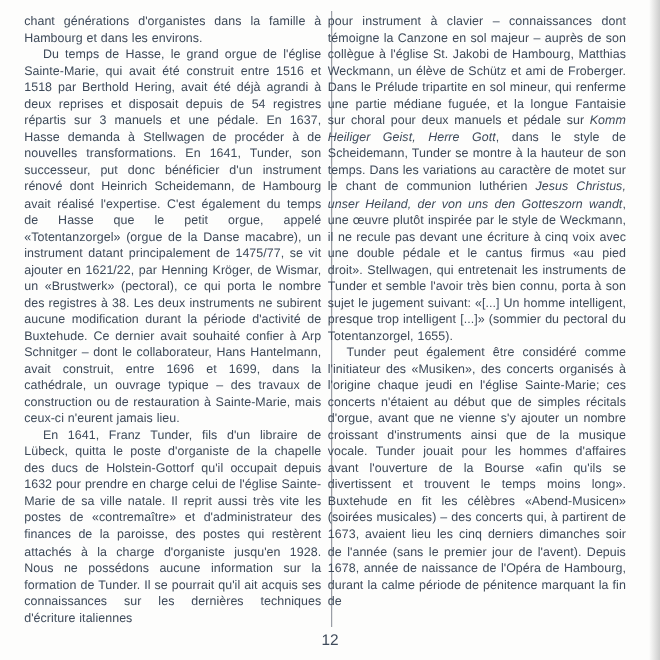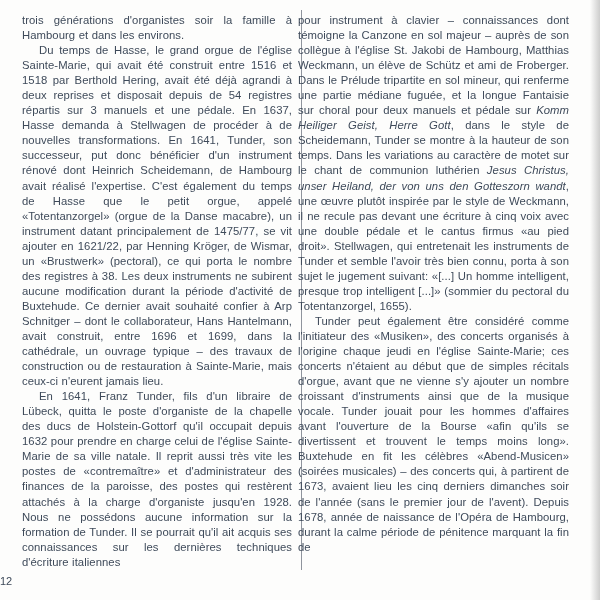--- a/index.html
+++ b/index.html
@@ -35,40 +35,40 @@
     left: 301px;
     top: 10px;
     width: 1px;
     height: 560px;
   }
   .page-number {
     position: absolute;
     left: 0;
     right: 0;
     top: 574px;
-    text-align: left;
-    font-size: 11px;
+    text-align: center;
+    font-size: 14px;
     line-height: 14px;
   }
   .edge-shadow {
     position: absolute;
     right: 0;
     top: 0;
     width: 10px;
     height: 600px;
     background: linear-gradient(to right, rgba(180,180,180,0), rgba(165,165,165,0.55));
     pointer-events: none;
   }
 </style>
 </head>
 <body>
 
 <div class="page" style="color: rgb(62, 74, 90); background: rgb(253, 253, 252);">
   <div class="column column-left">
-      <p class="para"><span>trois générations d'organistes soir la famille à Hambourg et dans les environs.</span></p>
+      <p class="para"><span>chant générations d'organistes dans la famille à Hambourg et dans les environs.</span></p>
       <p class="para indent"><span>Du temps de Hasse, le grand orgue de l'église Sainte-Marie, qui avait été construit entre 1516 et 1518 par Berthold Hering, avait été déjà agrandi à deux reprises et disposait depuis de 54 registres répartis sur 3 manuels et une pédale. En 1637, Hasse demanda à Stellwagen de procéder à de nouvelles transformations. En 1641, Tunder, son successeur, put donc bénéficier d'un instrument rénové dont Heinrich Scheidemann, de Hambourg avait réalisé l'expertise. C'est également du temps de Hasse que le petit orgue, appelé «Totentanzorgel» (orgue de la Danse macabre), un instrument datant principalement de 1475/77, se vit ajouter en 1621/22, par Henning Kröger, de Wismar, un «Brustwerk» (pectoral), ce qui porta le nombre des registres à 38. Les deux instruments ne subirent aucune modification durant la période d'activité de Buxtehude. Ce dernier avait souhaité confier à Arp Schnitger – dont le collaborateur, Hans Hantelmann, avait construit, entre 1696 et 1699, dans la cathédrale, un ouvrage typique – des travaux de construction ou de restauration à Sainte-Marie, mais ceux-ci n'eurent jamais lieu.</span></p>
       <p class="para indent"><span>En 1641, Franz Tunder, fils d'un libraire de Lübeck, quitta le poste d'organiste de la chapelle des ducs de Holstein-Gottorf qu'il occupait depuis 1632 pour prendre en charge celui de l'église Sainte-Marie de sa ville natale. Il reprit aussi très vite les postes de «contremaître» et d'administrateur des finances de la paroisse, des postes qui restèrent attachés à la charge d'organiste jusqu'en 1928. Nous ne possédons aucune information sur la formation de Tunder. Il se pourrait qu'il ait acquis ses connaissances sur les dernières techniques d'écriture italiennes</span></p>
     </div>
   <div class="divider" style="background: rgb(143, 148, 157);"></div>
   <div class="column column-right">
       <p class="para"><span>pour instrument à clavier – connaissances dont témoigne la Canzone en sol majeur – auprès de son collègue à l'église St. Jakobi de Hambourg, Matthias Weckmann, un élève de Schütz et ami de Froberger. Dans le Prélude tripartite en sol mineur, qui renferme une partie médiane fuguée, et la longue Fantaisie sur choral pour deux manuels et pédale sur </span><span class="it">Komm Heiliger Geist, Herre Gott</span><span>, dans le style de Scheidemann, Tunder se montre à la hauteur de son temps. Dans les variations au caractère de motet sur le chant de communion luthérien </span><span class="it">Jesus Christus, unser Heiland, der von uns den Gotteszorn wandt</span><span>, une œuvre plutôt inspirée par le style de Weckmann, il ne recule pas devant une écriture à cinq voix avec une double pédale et le cantus firmus «au pied droit». Stellwagen, qui entretenait les instruments de Tunder et semble l'avoir très bien connu, porta à son sujet le jugement suivant: «[...] Un homme intelligent, presque trop intelligent [...]» (sommier du pectoral du Totentanzorgel, 1655).</span></p>
       <p class="para indent"><span>Tunder peut également être considéré comme l'initiateur des «Musiken», des concerts organisés à l'origine chaque jeudi en l'église Sainte-Marie; ces concerts n'étaient au début que de simples récitals d'orgue, avant que ne vienne s'y ajouter un nombre croissant d'instruments ainsi que de la musique vocale. Tunder jouait pour les hommes d'affaires avant l'ouverture de la Bourse «afin qu'ils se divertissent et trouvent le temps moins long». Buxtehude en fit les célèbres «Abend-Musicen» (soirées musicales) – des concerts qui, à partirent de 1673, avaient lieu les cinq derniers dimanches soir de l'année (sans le premier jour de l'avent). Depuis 1678, année de naissance de l'Opéra de Hambourg, durant la calme période de pénitence marquant la fin de</span></p>
     </div>
   <div class="page-number">12</div>
   <div class="edge-shadow"></div>

